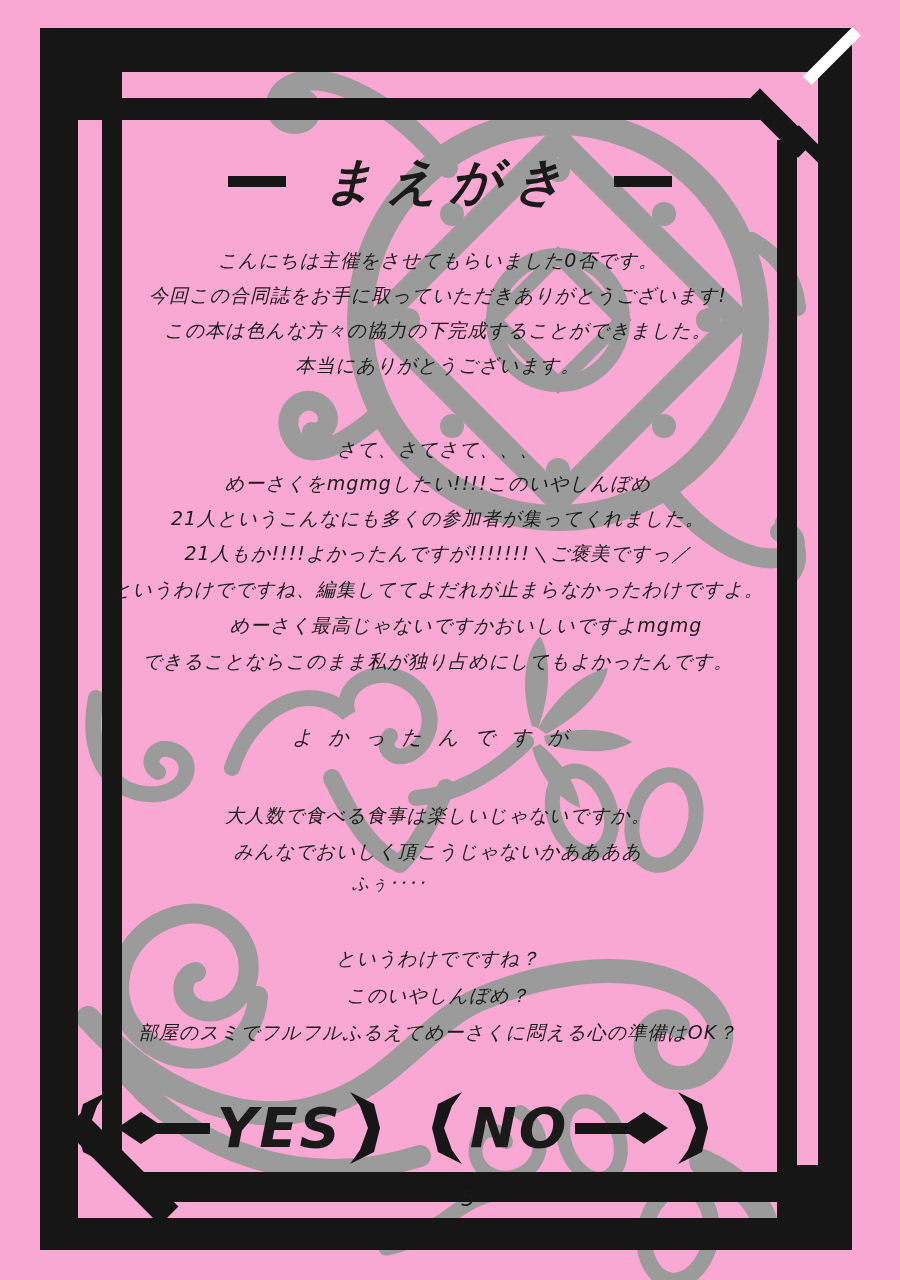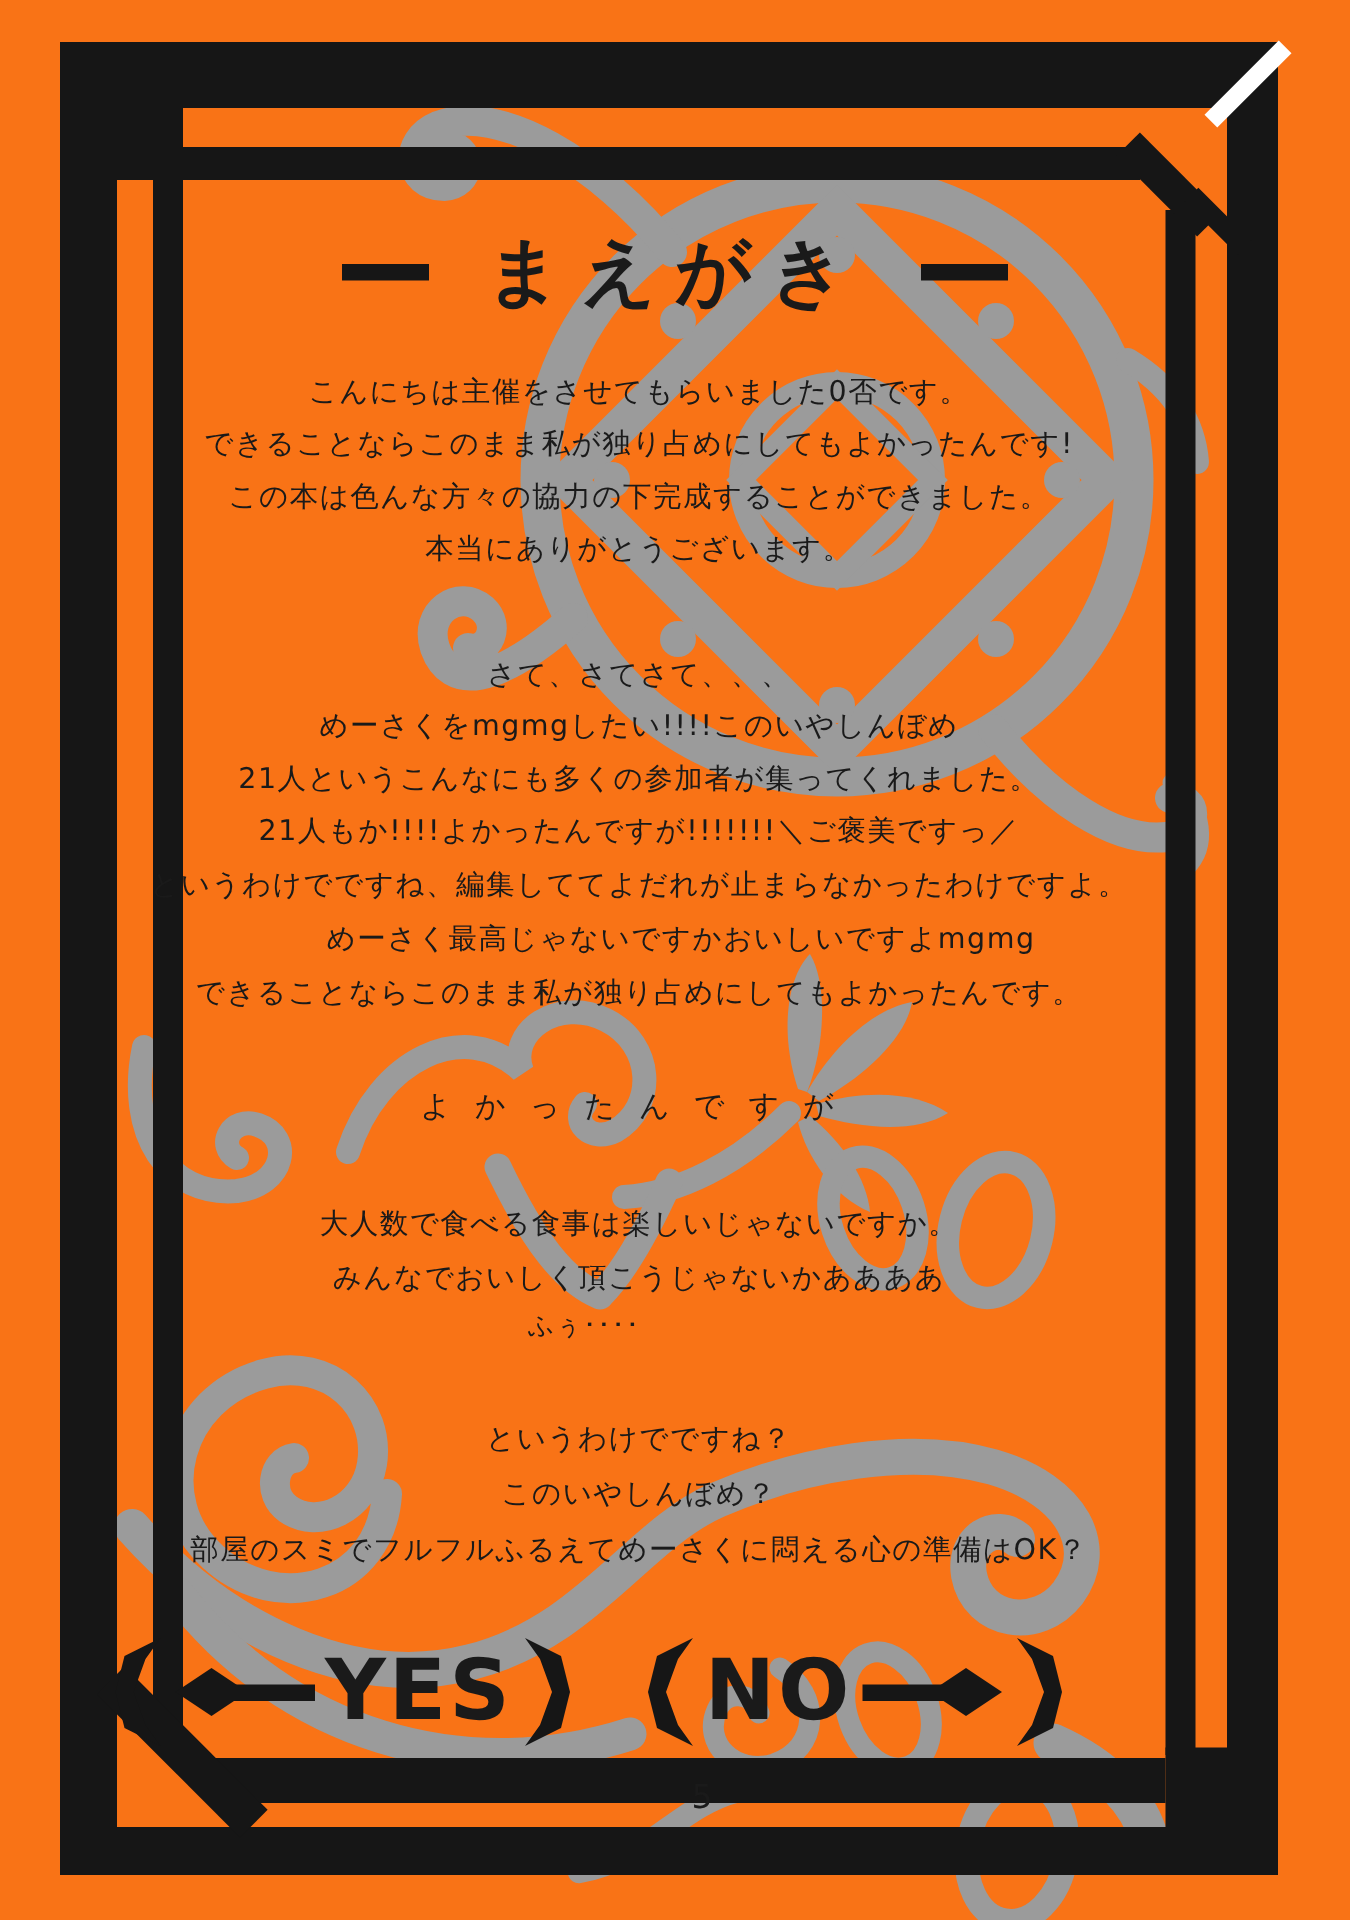--- a/index.html
+++ b/index.html
@@ -1,38 +1,38 @@
 <!DOCTYPE html>
 <html><head>
 <meta charset="utf-8">
 <style>
   html,body{margin:0;padding:0;background:#ffffff;}
-  .page{position:relative;width:900px;height:1280px;margin:0 auto;background:#f97316;overflow:hidden;
-        font-family:"DejaVu Sans",sans-serif;color:#1a1a1a;}
+  .page{position:relative;width:900px;height:1280px;margin:0 auto;background:#f9a8d4;overflow:hidden;
+        font-family:"DejaVu Sans",sans-serif;color:#1a1a1a;font-style:italic;}
   
   .ornaments{position:absolute;left:0;top:0;width:900px;height:1280px;z-index:1;}
   
   .frame{position:absolute;z-index:2;background:#161616;}
   .seam{position:absolute;z-index:2;background:#ffffff;}
   .f-outer-top   {left:40px;  top:28px;   width:812px; height:44px;}
   .f-outer-left  {left:40px;  top:28px;   width:38px;  height:1222px;}
   .f-outer-right {left:818px; top:28px;   width:34px;  height:1222px;}
   .f-outer-bottom{left:40px;  top:1218px; width:812px; height:32px;}
   .f-tl-block    {left:40px;  top:28px;   width:82px;  height:92px;}
   .f-br-block    {left:777px; top:1165px; width:75px;  height:85px;}
   .f-inner-top   {left:102px; top:98px;   width:658px; height:22px;}
   .f-inner-left  {left:102px; top:98px;   width:20px;  height:1062px;}
   .f-inner-right {left:777px; top:140px;  width:20px;  height:1030px;}
   .f-inner-bottom{left:140px; top:1172px; width:637px; height:30px;}
   .f-tr-diag1{left:741px;top:112px;width:76px;height:22px;transform:rotate(45deg);}
   .f-tr-diag2{left:787px;top:141px;width:50px;height:13px;transform:rotate(45deg);}
   .f-bl-diag {left:54px;top:1155px;width:135px;height:26px;transform:rotate(45deg);}
   .f-tr-seam {left:797px;top:50px;width:70px;height:12px;transform:rotate(-45deg);}
   
-  .txt{position:absolute;left:0;width:852px;text-align:center;z-index:3;
+  .txt{position:absolute;left:12px;width:852px;text-align:center;z-index:3;
        font-size:19px;font-weight:500;letter-spacing:1px;white-space:nowrap;}
   .title-row{position:absolute;left:0;top:148px;width:900px;display:flex;align-items:center;
              justify-content:center;gap:38px;z-index:3;}
   .title-dash{width:58px;height:11px;background:#161616;}
   .title-text{font-size:50px;font-weight:bold;letter-spacing:12px;}
   .l-p1-0{top:248px;} .l-p1-1{top:283px;} .l-p1-2{top:318px;} .l-p1-3{top:353px;}
   .l-p2-0{top:437px;} .l-p2-1{top:471px;} .l-p2-2{top:506px;} .l-p2-3{top:541px;}
   .l-p2-4{top:577px;} .l-p2-5{top:613px;padding-left:28px;} .l-p2-6{top:649px;}
   .l-inter{top:724px;font-size:20px;letter-spacing:16px;}
   .l-p3-0{top:803px;} .l-p3-1{top:839px;}
@@ -112,21 +112,21 @@
   <div class="frame f-tr-diag2"></div>
   <div class="frame f-bl-diag"></div>
 
   <div class="title-row">
     <span class="title-dash"></span>
     <span class="title-text">まえがき</span>
     <span class="title-dash"></span>
   </div>
 
   <div class="txt l-p1-0">こんにちは主催をさせてもらいました0否です。</div>
-  <div class="txt l-p1-1">できることならこのまま私が独り占めにしてもよかったんです!</div>
+  <div class="txt l-p1-1">今回この合同誌をお手に取っていただきありがとうございます!</div>
   <div class="txt l-p1-2">この本は色んな方々の協力の下完成することができました。</div>
   <div class="txt l-p1-3">本当にありがとうございます。</div>
 
   <div class="txt l-p2-0">さて、さてさて、、、</div>
   <div class="txt l-p2-1">めーさくをmgmgしたい!!!!このいやしんぼめ</div>
   <div class="txt l-p2-2">21人というこんなにも多くの参加者が集ってくれました。</div>
   <div class="txt l-p2-3">21人もか!!!!よかったんですが!!!!!!!＼ご褒美ですっ／</div>
   <div class="txt l-p2-4">というわけでですね、編集しててよだれが止まらなかったわけですよ。</div>
   <div class="txt l-p2-5">めーさく最高じゃないですかおいしいですよmgmg</div>
   <div class="txt l-p2-6">できることならこのまま私が独り占めにしてもよかったんです。</div>

